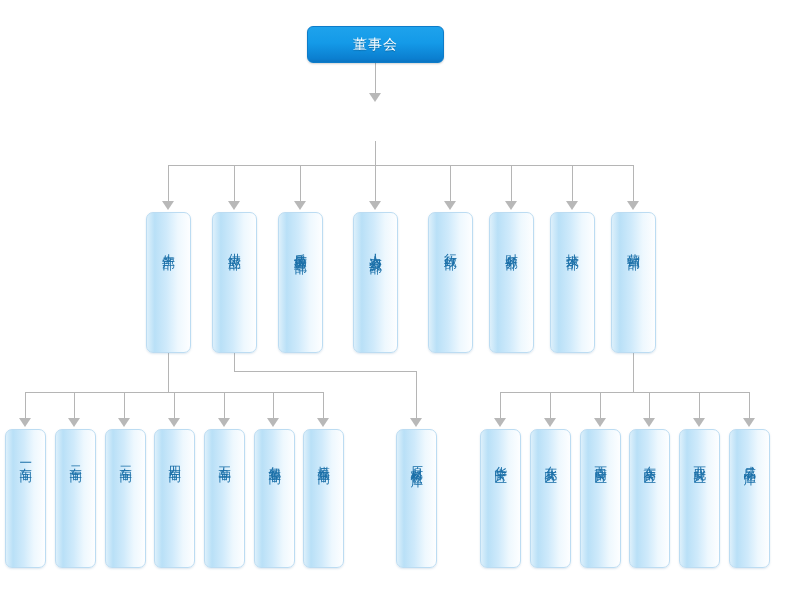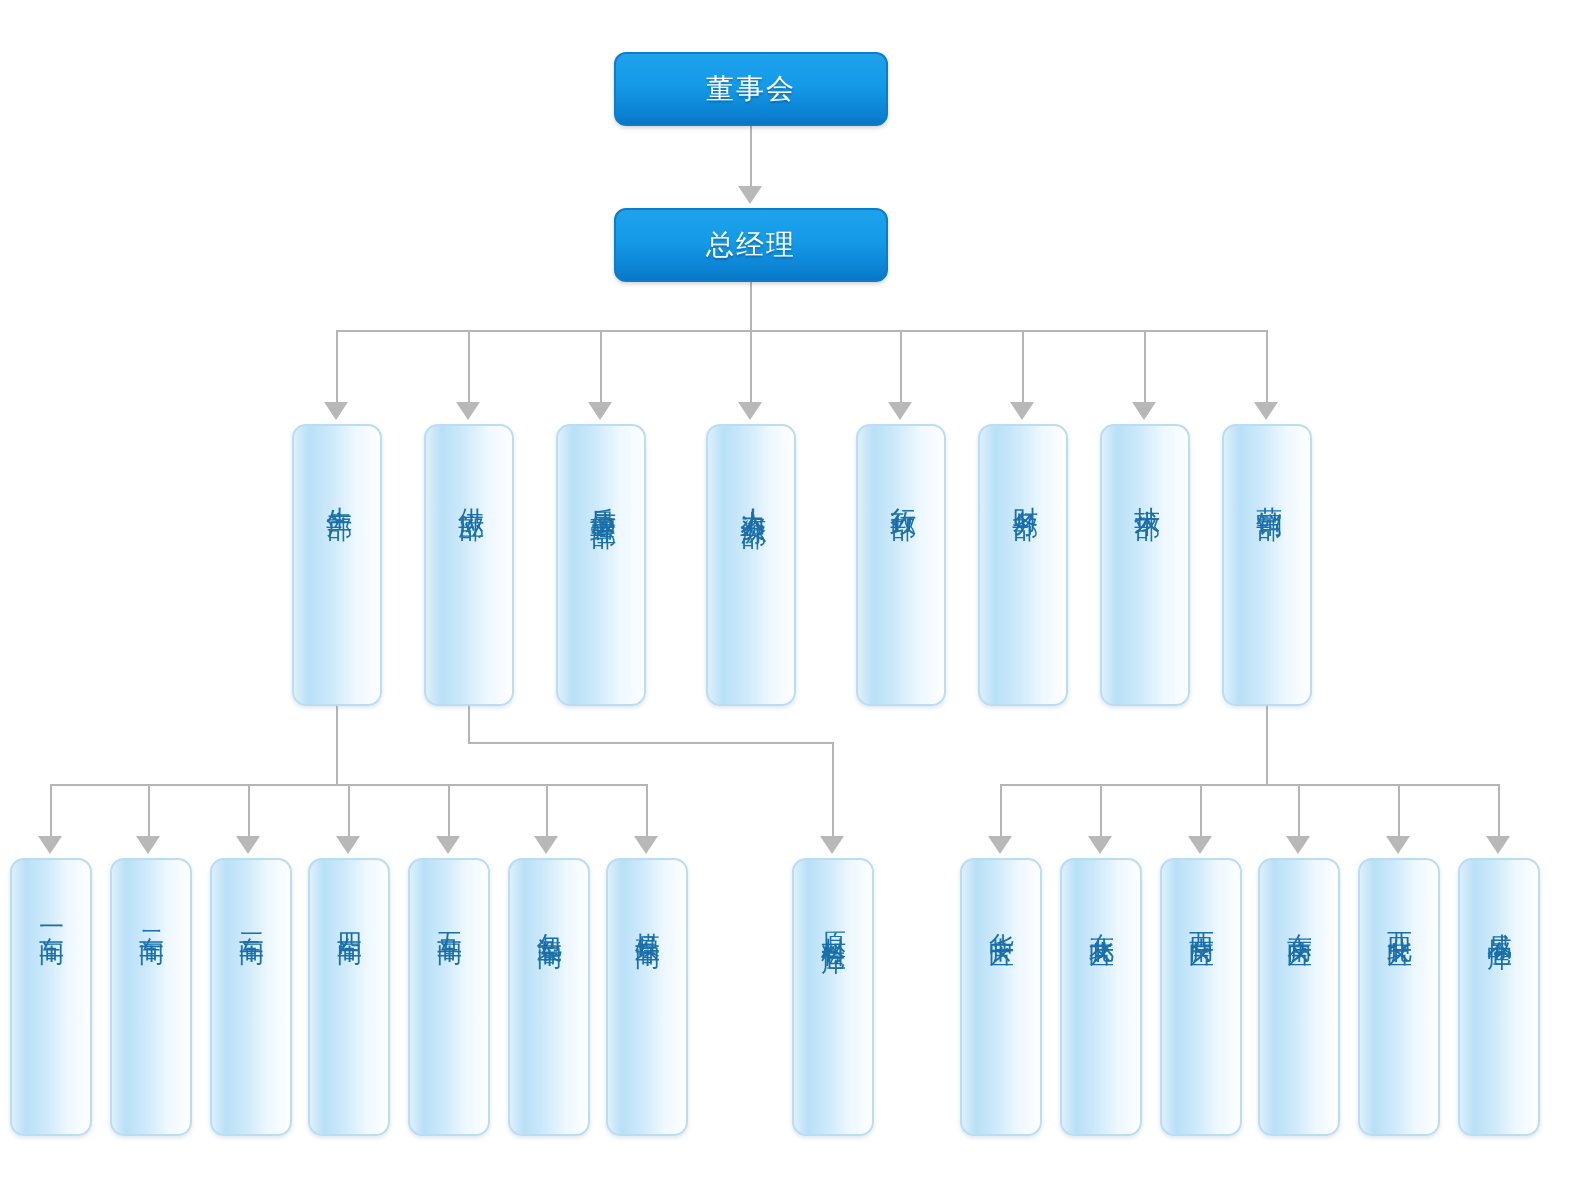--- a/index.html
+++ b/index.html
@@ -148,23 +148,20 @@
   <div class="arrow" style="left:643px; top:418px;"></div>
   <div class="line-v" style="left:699px; top:392px; height:28px;"></div>
   <div class="arrow" style="left:693px; top:418px;"></div>
   <div class="line-v" style="left:749px; top:392px; height:28px;"></div>
   <div class="arrow" style="left:743px; top:418px;"></div>
 
   <div class="node-top" style="left:307px; top:26px; width:137px; height:37px;">
     <span>董事会</span>
   </div>
 
-  <div class="node-top" style="left:307px; top:104px; width:137px; height:37px;">
-    <span>总经理</span>
-  </div>
 
   <div class="node-v dept" style="left:146px; top:212px; width:45px; height:141px;">
     <span class="v-text">生产部</span>
   </div>
   <div class="node-v dept" style="left:212px; top:212px; width:45px; height:141px;">
     <span class="v-text">供应部</span>
   </div>
   <div class="node-v dept" style="left:278px; top:212px; width:45px; height:141px;">
     <span class="v-text">质量管理部</span>
   </div>

